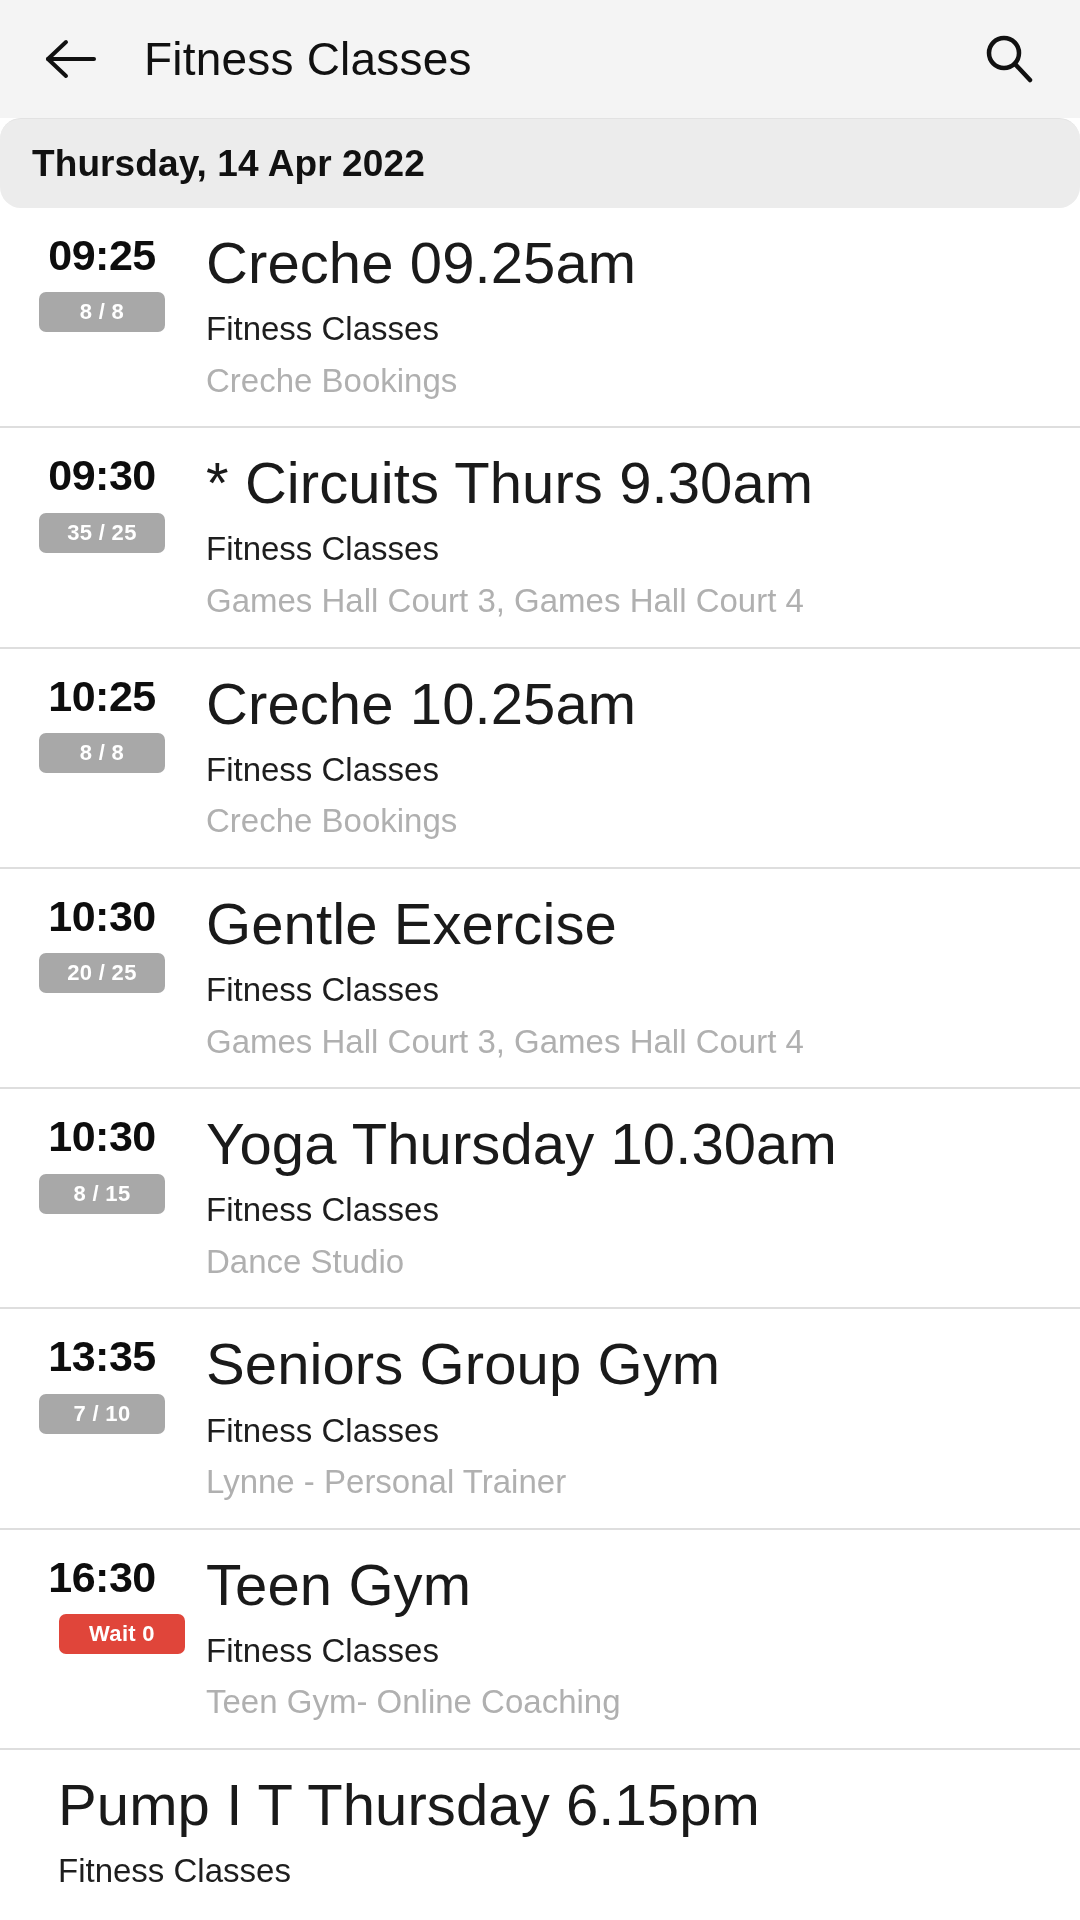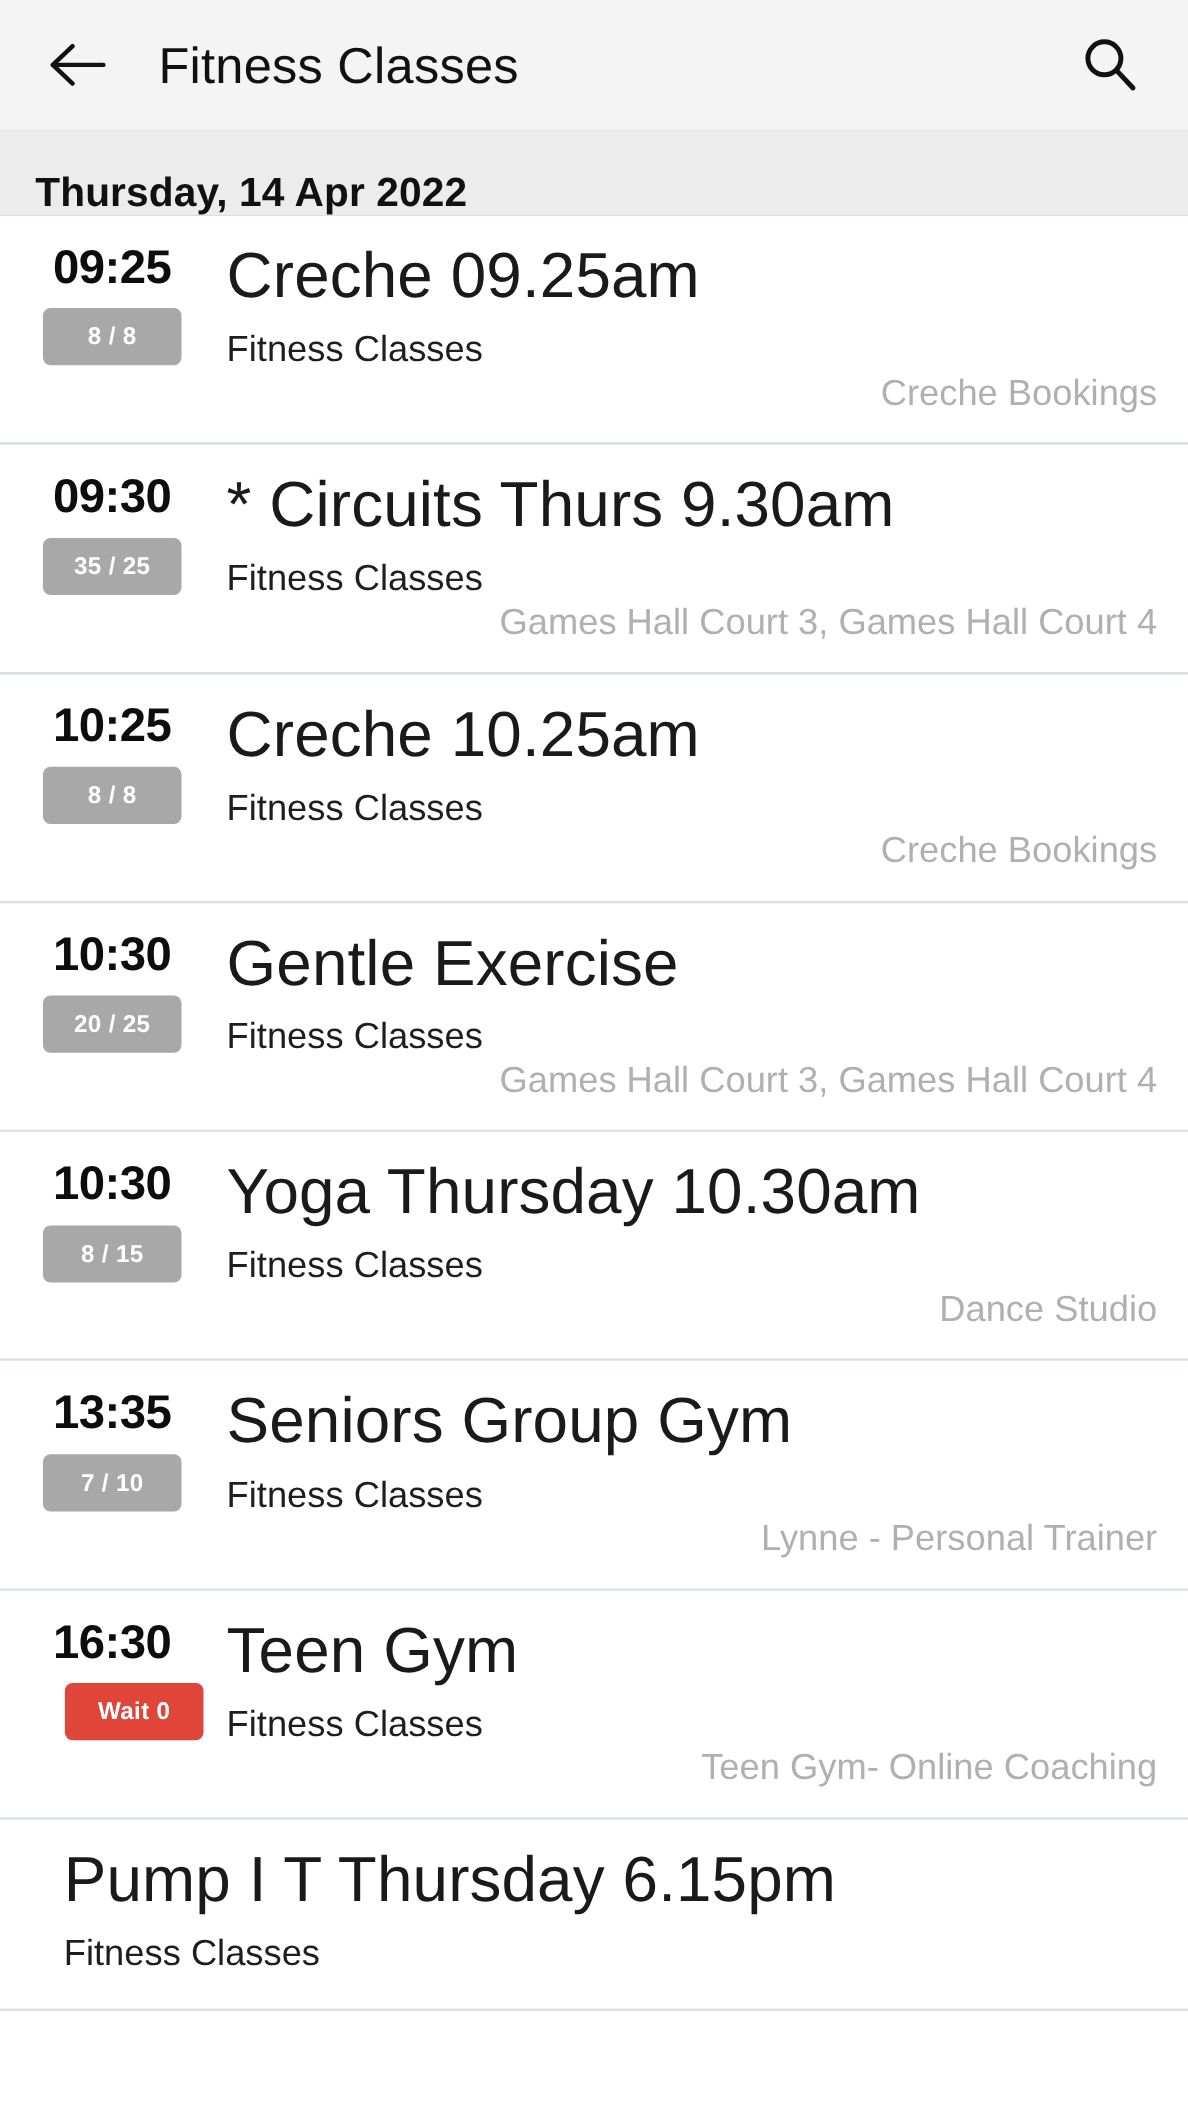--- a/index.html
+++ b/index.html
@@ -35,25 +35,26 @@
   .search-btn{
     margin-left:auto;
     width:74px; height:74px;
     display:flex; align-items:center; justify-content:center;
     flex:0 0 auto;
   }
   .search-btn svg{ display:block; }
 
   
   .date-header{
-    height:78px;
+    height:90px;
     background:#ececec;
-    display:flex; align-items:flex-end;
+    display:flex; align-items:center;
     padding:0 32px;
     border-top:1px solid #e2e2e2;
+    border-radius:21px;
   }
   .date-header-text{
     font-size:37px;
     font-weight:700;
     color:#111111;
     letter-spacing:0.1px;
   }
 
   
   .class-list{ background:#14b8a6; }
@@ -76,21 +77,21 @@
   .row-time{
     font-size:43px;
     font-weight:700;
     color:#0d0d0d;
     letter-spacing:-0.5px;
     line-height:1.08;
   }
   .row-badge{
     margin-top:14px;
     min-width:126px;
-    height:52px;
+    height:40px;
     border-radius:7px;
     background:#a8a8a8;
     color:#ffffff;
     font-size:22px;
     font-weight:700;
     display:flex; align-items:center; justify-content:center;
     padding:0 14px;
     letter-spacing:0.3px;
   }
   .row-badge.wait{ background:#e0453a;margin-left:40px; }
@@ -110,26 +111,26 @@
     letter-spacing:0.1px;
   }
   .row-category{
     margin-top:13px;
     font-size:33px;
     font-weight:400;
     color:#1e1e1e;
     line-height:1.2;
   }
   .row-location{
+    margin-top:12px;
     font-size:33px;
     font-weight:400;
     color:#b0b0b0;
     line-height:1.2;
     white-space:nowrap;
-    text-align:right;
   }
 </style>
 </head>
 <body>
 
 <div class="appbar">
   <div class="back-btn">
     <span>
       <svg width="54" height="44" viewBox="0 0 54 44">
         <path d="M22 5 L4 22 L22 39" fill="none" stroke="#111" stroke-width="4" stroke-linecap="round" stroke-linejoin="round"></path>

